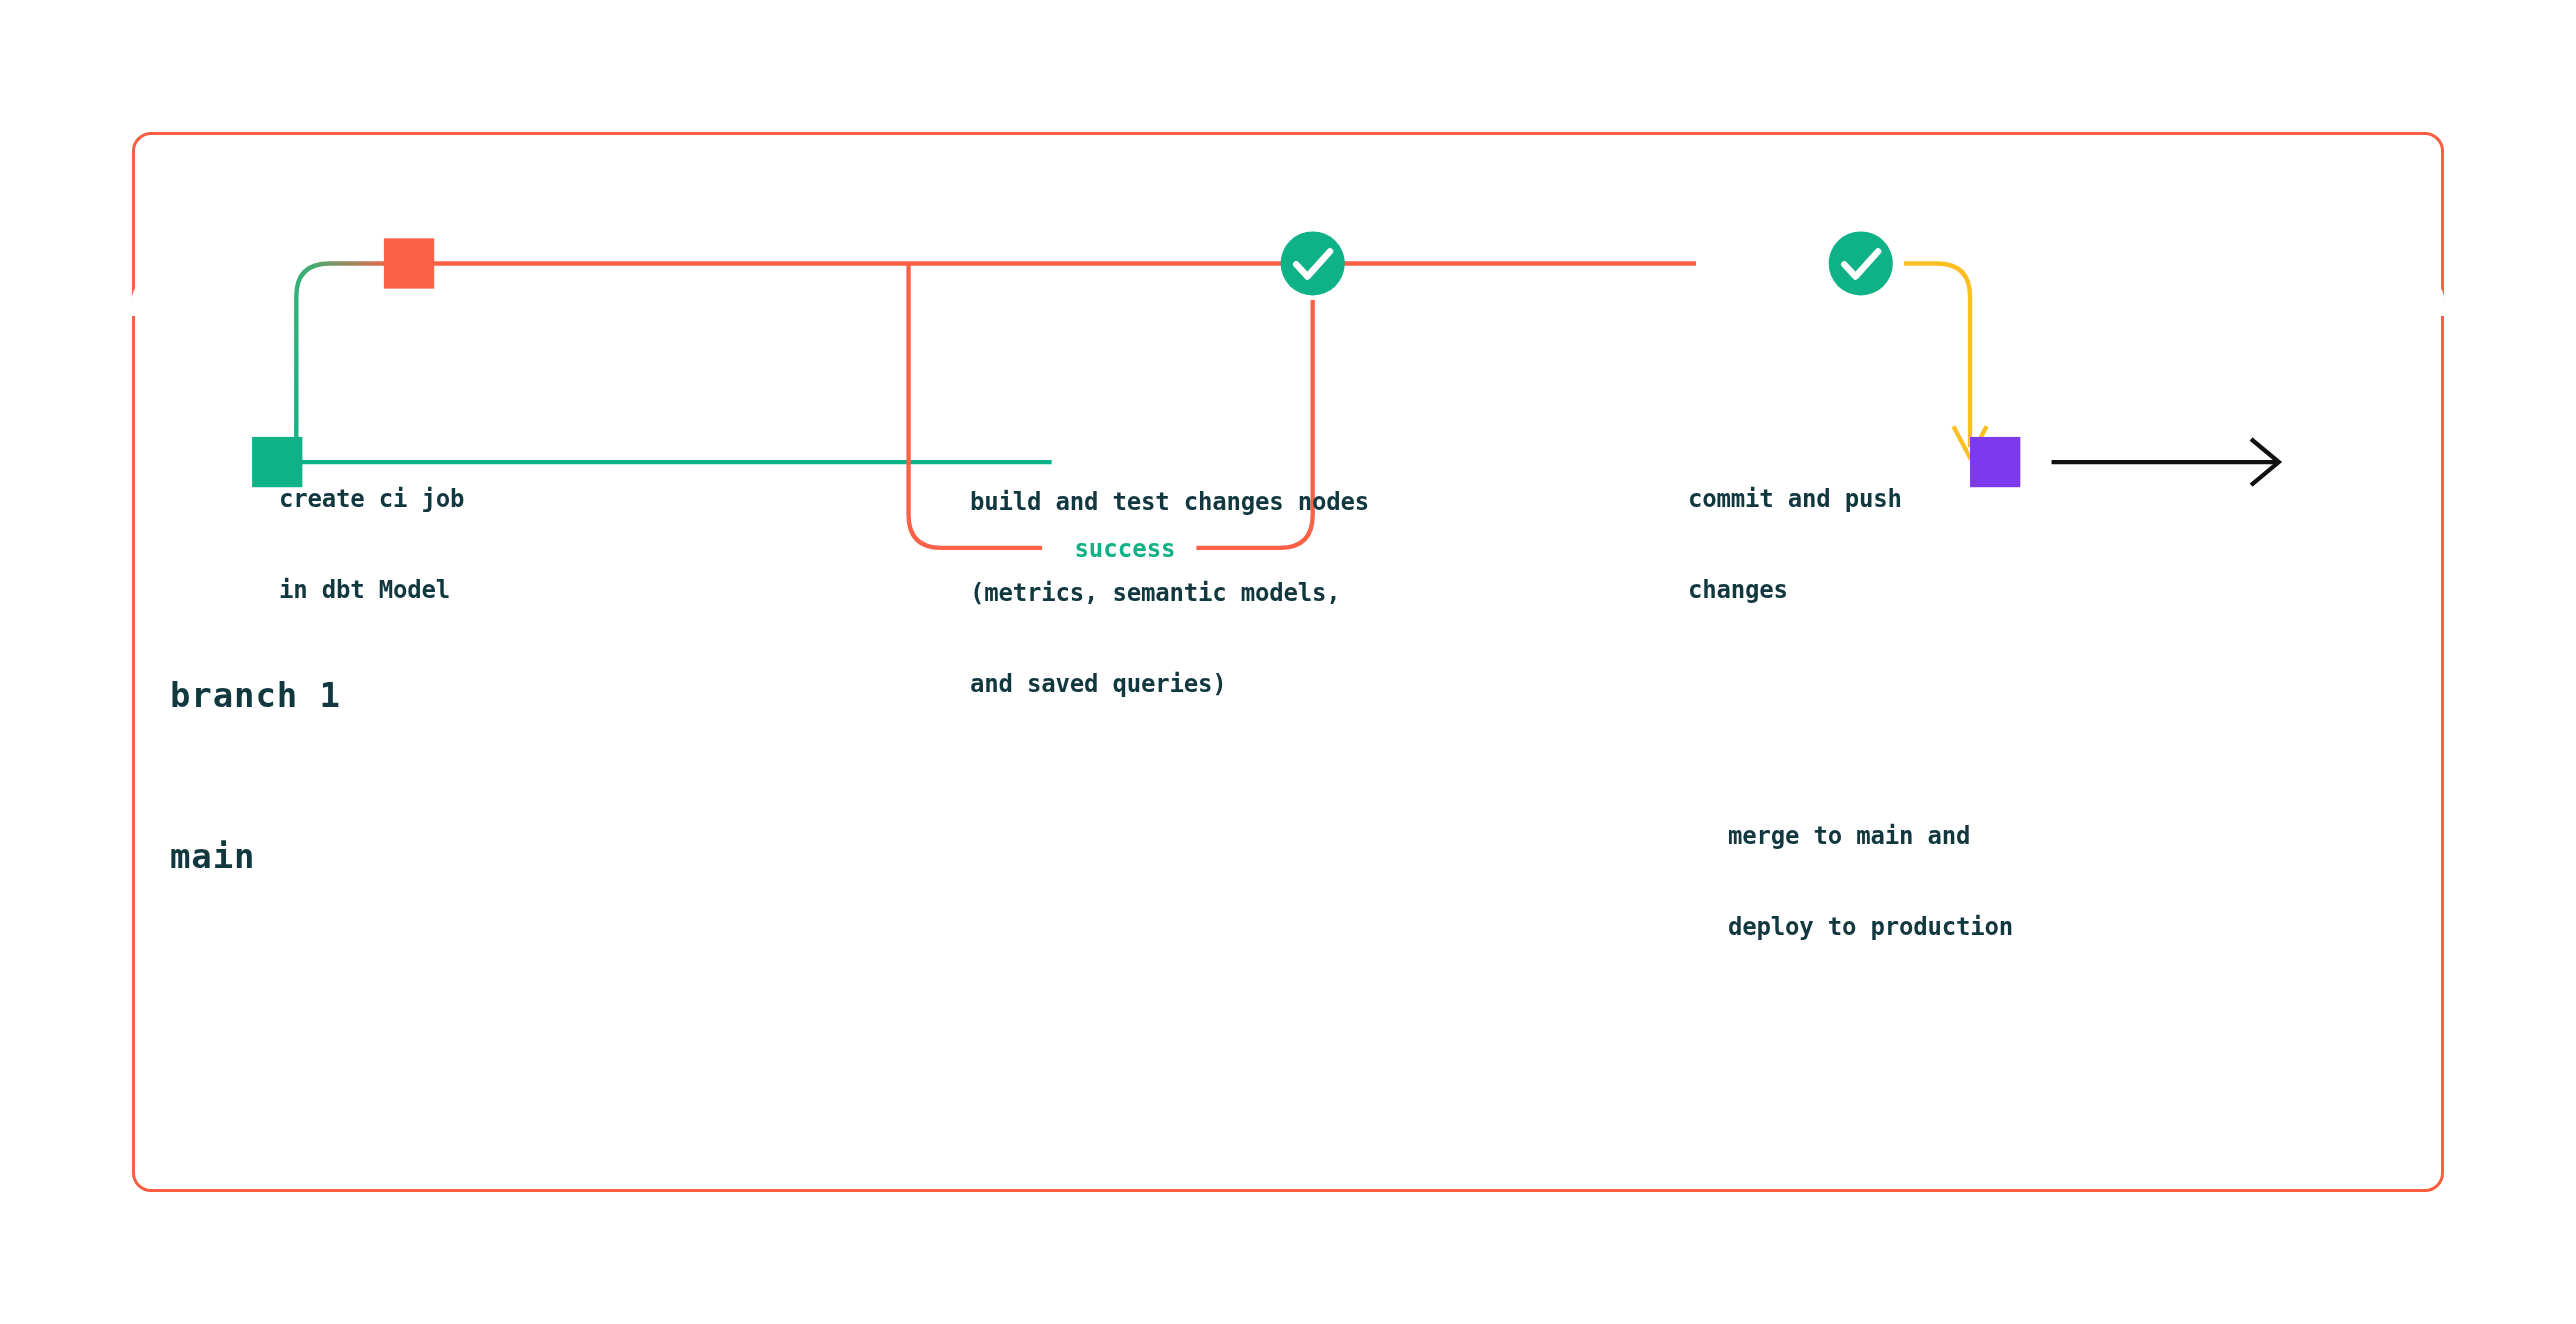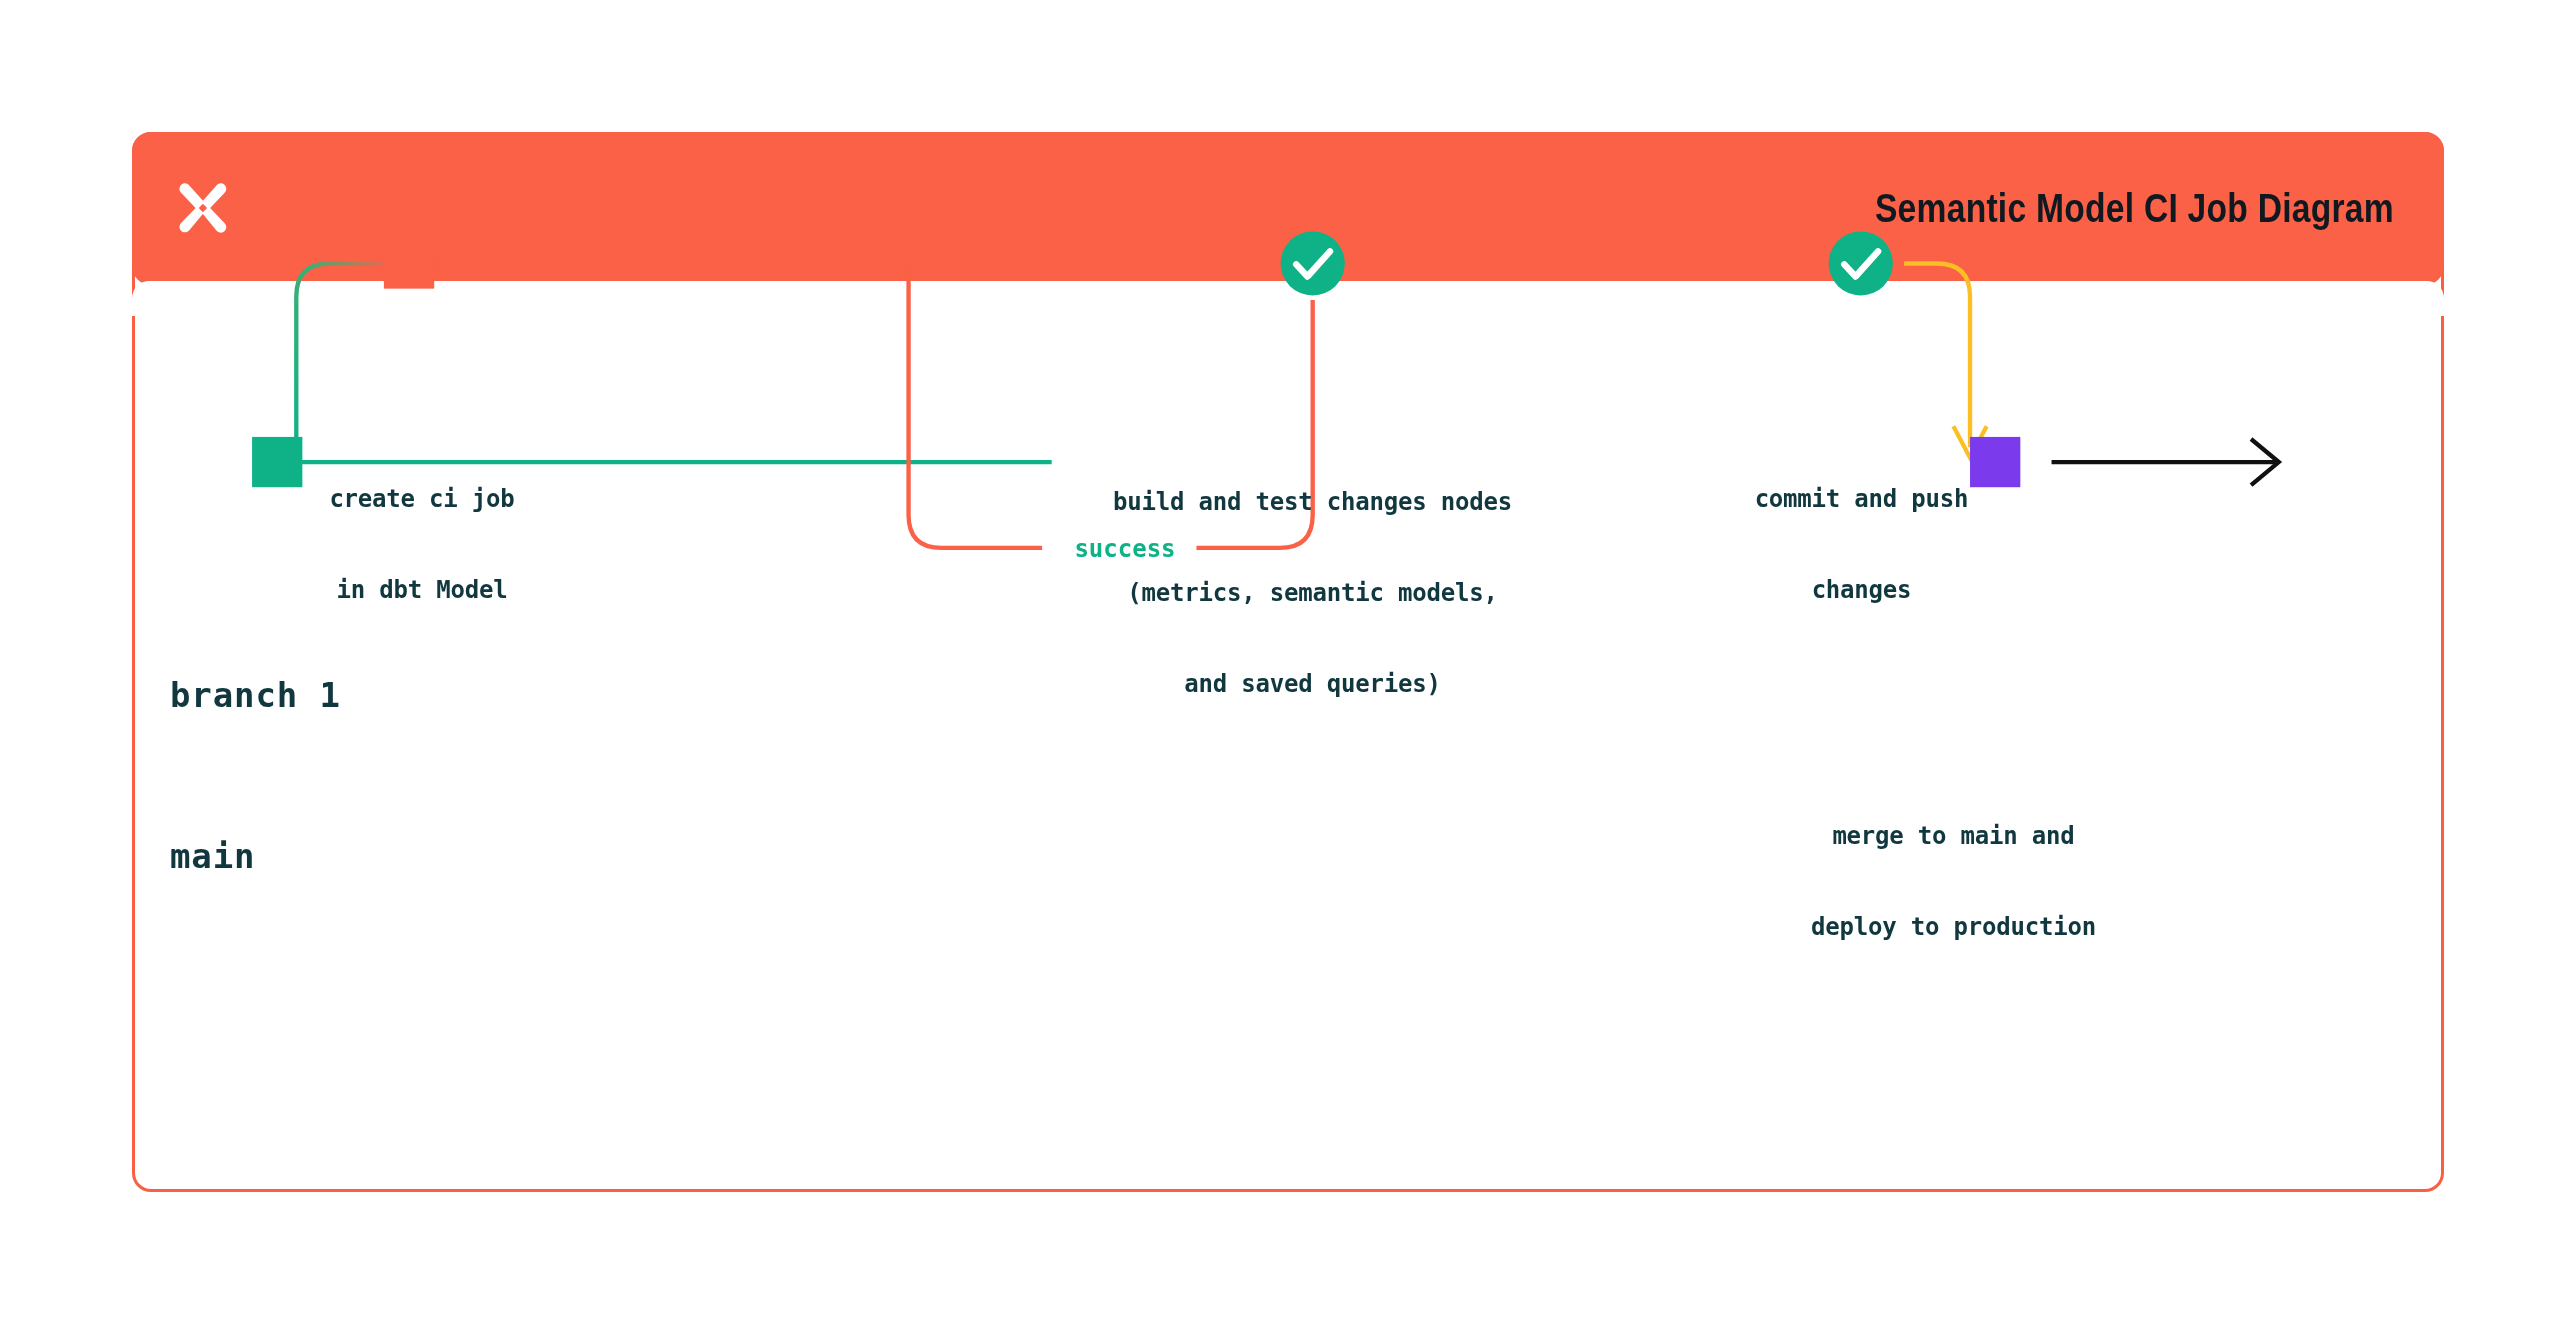--- a/index.html
+++ b/index.html
@@ -105,51 +105,36 @@
     line-height: 1.26;
   }
 
   .branch-name {
     font-size: 34px;
     letter-spacing: 0.9px;
   }
 
   .node-label {
     font-size: 24px;
-    text-align: center;
     letter-spacing: -0.2px;
   }
 
   .loop-label {
     font-size: 24px;
     color: #0fb287;
     letter-spacing: 0px;
   }
 </style>
 </head>
 <body>
 
 <div id="stage">
 
   <div class="card">
 
-    <div class="card-header">
-      <div class="logo">
-        <svg width="62" height="62" viewBox="0 0 72 72" aria-hidden="true">
-          <path d="M10.5 9.2c2.6-2.6 6.9-2.4 9.6 0.6L36 27.6l2.6 3.0c0.9 1.1 1.5 2.5 1.6 4.0
-                   0.1 1.9-0.5 3.5-1.6 4.8L36 42.6 20.1 61.8c-2.7 3.0-7.0 3.2-9.6 0.6
-                   -2.6-2.6-2.4-6.9 0.6-9.6L27.4 36 11.1 18.8c-3.0-2.7-3.2-7.0-0.6-9.6z" fill="#ffffff"></path>
-          <path d="M61.2 9.2c2.6 2.6 2.4 6.9-0.6 9.6L44.3 36l16.3 17.2c3.0 2.7 3.2 7.0 0.6 9.6
-                   -2.6 2.6-6.9 2.4-9.6-0.6L35.7 42.6 33.1 39.6c-1.1-1.3-1.7-2.9-1.6-4.8
-                   0.1-1.5 0.7-2.9 1.6-4.0l2.6-3.0L51.6 9.8c2.7-3.0 7.0-3.2 9.6-0.6z" fill="#ffffff"></path>
-          <path d="M35.9 31.0l4.8 4.9-4.8 4.9-4.8-4.9z" fill="#fb6147"></path>
-        </svg>
-      </div>
-      <div class="title">Semantic Model CI Job Diagram</div>
-    </div>
 
     <div class="header-underlap"></div>
 
     <div class="diagram">
 
       <svg class="svg-layer" viewBox="0 0 2666 1222">
         <defs>
           <linearGradient id="gradBranchRise" x1="0" y1="1" x2="1" y2="0">
             <stop offset="0%" stop-color="#0fb287"></stop>
             <stop offset="55%" stop-color="#3fae74"></stop>

